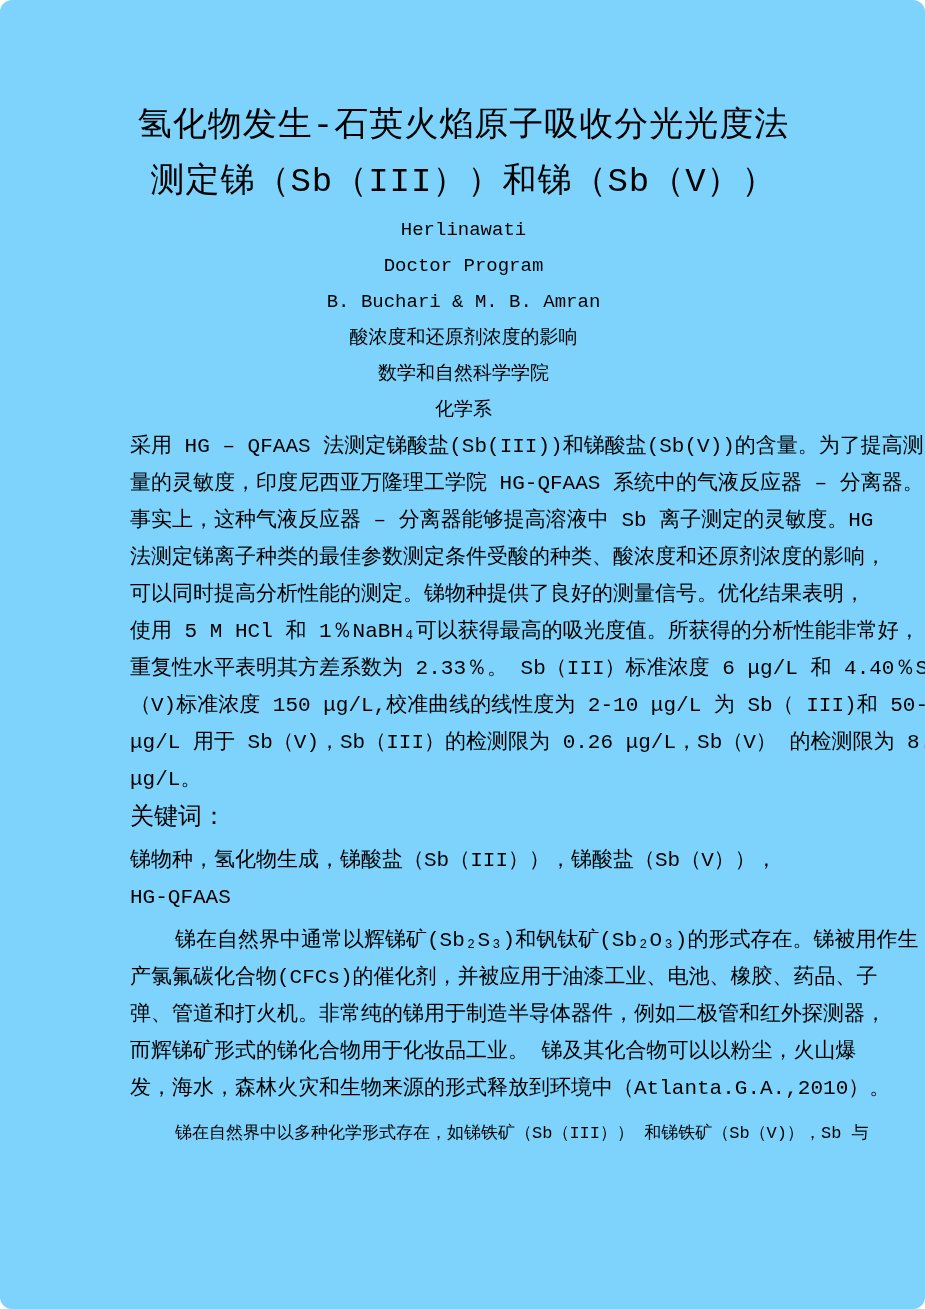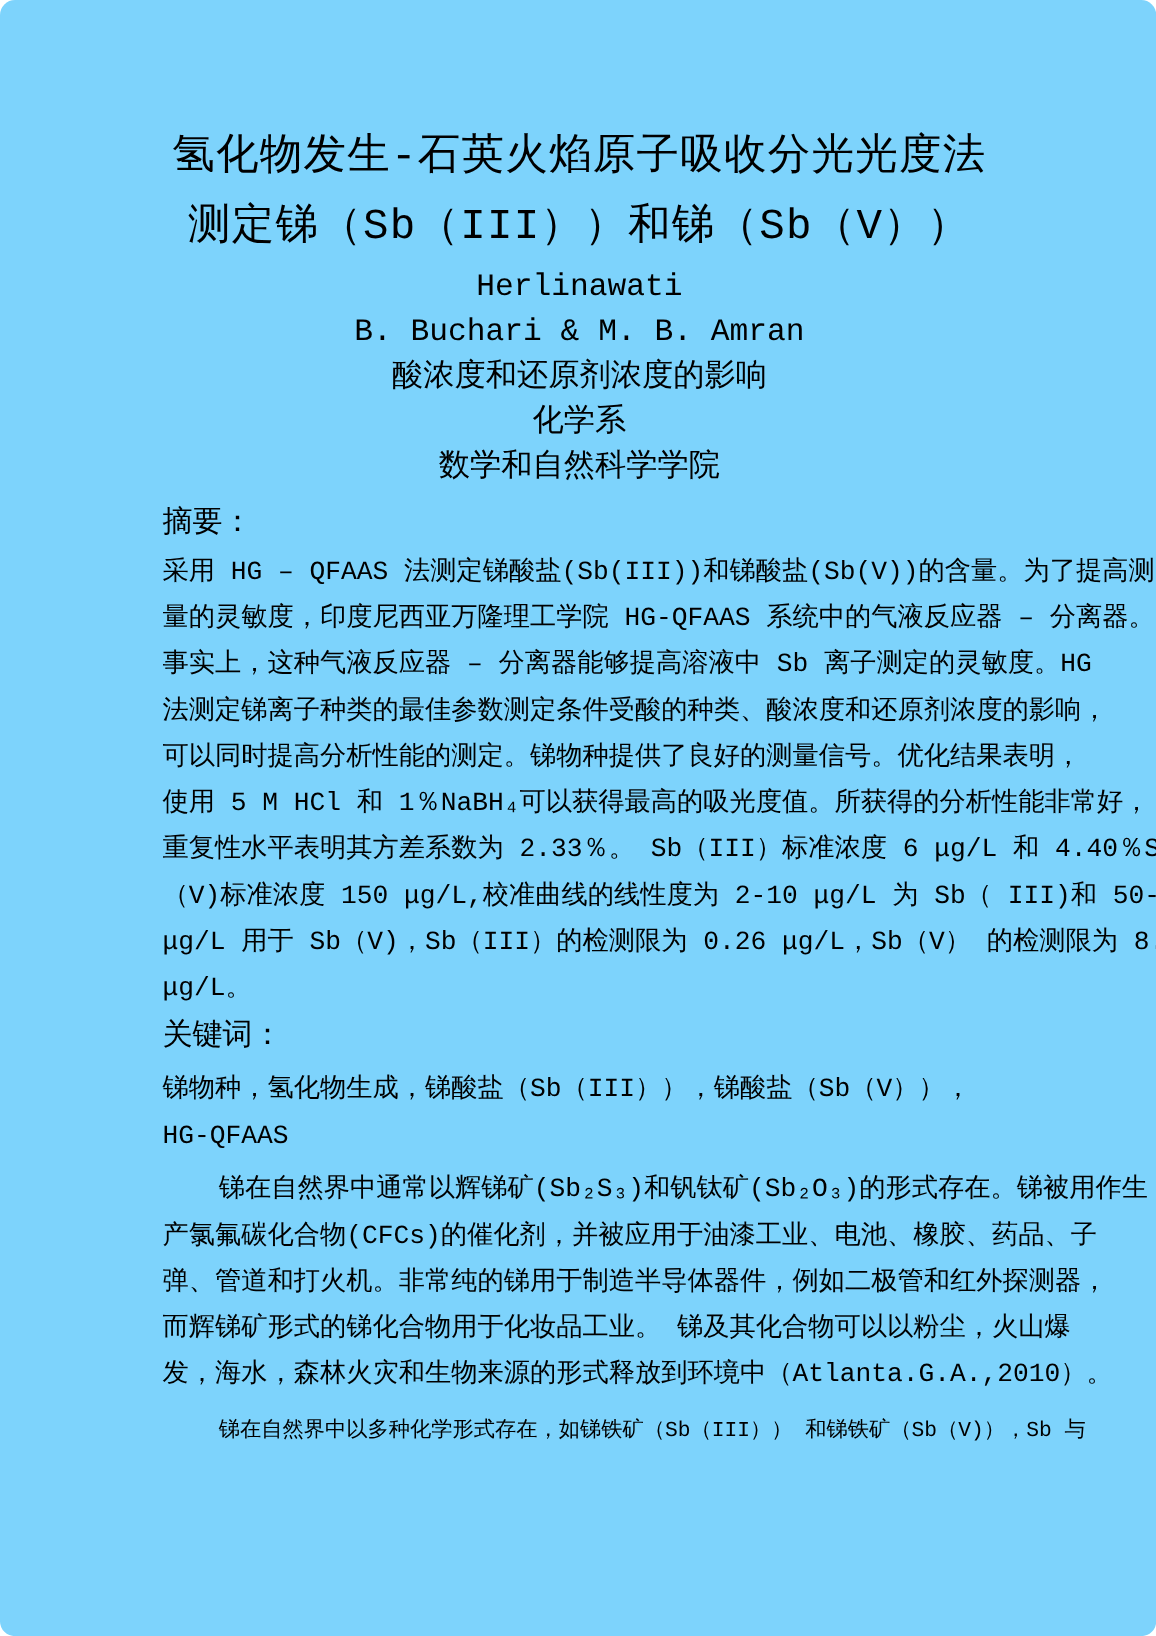--- a/index.html
+++ b/index.html
@@ -22,21 +22,21 @@
   }
   .doc-title {
     font-size: 34px;
     line-height: 56px;
     text-align: center;
     font-weight: normal;
     letter-spacing: 1px;
   }
   .authors {
     margin-top: 2px;
-    font-size: 25px;
+    font-size: 19px;
     line-height: 36px;
     text-align: center;
   }
   .heading {
     font-size: 24px;
     line-height: 40px;
     margin-top: 8px;
     font-weight: normal;
   }
   .body-lines {
@@ -75,27 +75,27 @@
 <div class="sheet">
   <div class="content">
 
     <div class="doc-title">
       <div>氢化物发生-石英火焰原子吸收分光光度法</div>
       <div>测定锑（Sb（III））和锑（Sb（V））</div>
     </div>
 
     <div class="authors">
       <div>Herlinawati</div>
+      <div>Doctor Program</div>
       <div>B. Buchari &amp; M. B. Amran</div>
       <div>酸浓度和还原剂浓度的影响</div>
+      <div>数学和自然科学学院</div>
       <div>化学系</div>
-      <div>数学和自然科学学院</div>
     </div>
 
-    <div class="heading">摘要：</div>
 
     <div class="body-lines">
       <div class="body-line">采用 HG – QFAAS 法测定锑酸盐(Sb(III))和锑酸盐(Sb(V))的含量。为了提高测</div>
       <div class="body-line">量的灵敏度，印度尼西亚万隆理工学院 HG-QFAAS 系统中的气液反应器 – 分离器。</div>
       <div class="body-line">事实上，这种气液反应器 – 分离器能够提高溶液中 Sb 离子测定的灵敏度。HG</div>
       <div class="body-line">法测定锑离子种类的最佳参数测定条件受酸的种类、酸浓度和还原剂浓度的影响，</div>
       <div class="body-line">可以同时提高分析性能的测定。锑物种提供了良好的测量信号。优化结果表明，</div>
       <div class="body-line">使用 5 M HCl 和 1％NaBH₄可以获得最高的吸光度值。所获得的分析性能非常好，</div>
       <div class="body-line">重复性水平表明其方差系数为 2.33％。 Sb（III）标准浓度 6 μg/L 和 4.40％Sb</div>
       <div class="body-line">（V)标准浓度 150 μg/L,校准曲线的线性度为 2-10 μg/L 为 Sb（ III)和 50-250</div>

